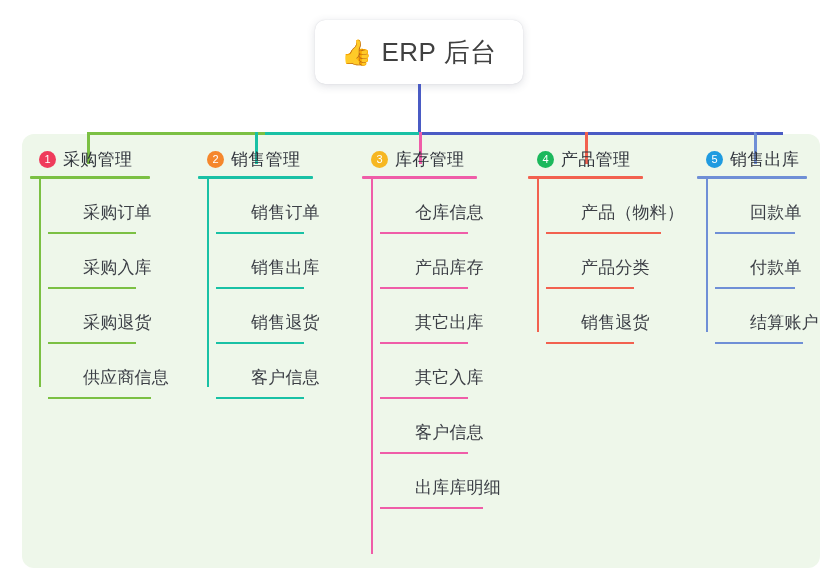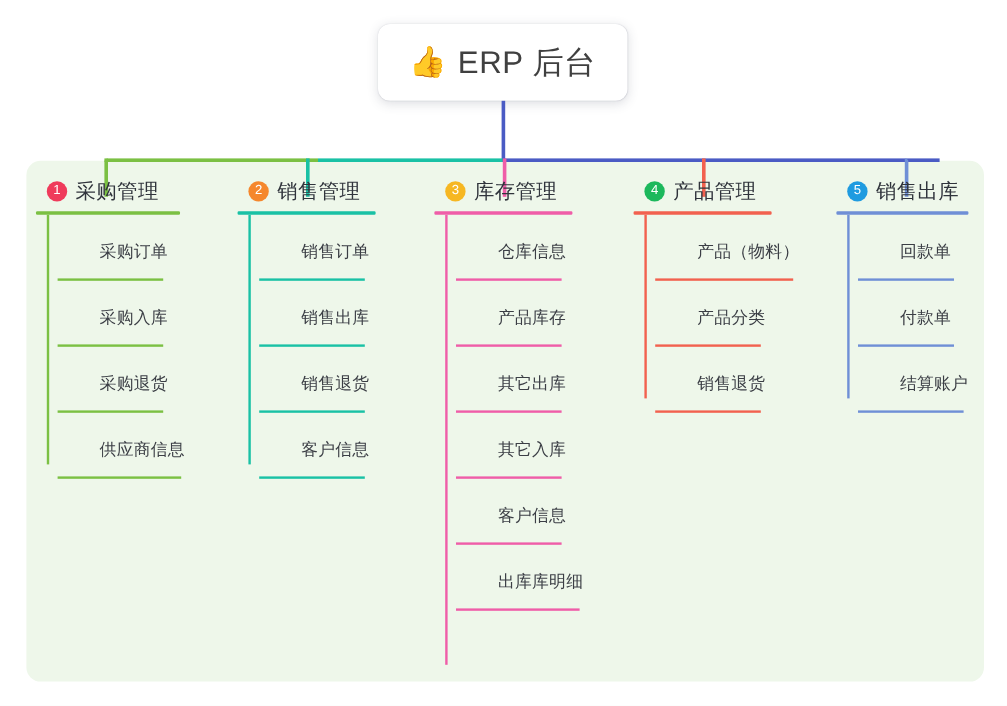--- a/index.html
+++ b/index.html
@@ -139,21 +139,21 @@
   }
   .item {
     position: relative;
     height: 55px;
     box-sizing: border-box;
   }
   .item-label {
     position: absolute;
     left: 44px;
     top: 22px;
-    font-size: 14px;
+    font-size: 17px;
     color: #3b3e45;
     white-space: nowrap;
     letter-spacing: 0.2px;
   }
   .item-rule {
     position: absolute;
     left: 9px;
     bottom: 0;
     height: 2px;
     width: 90px;

